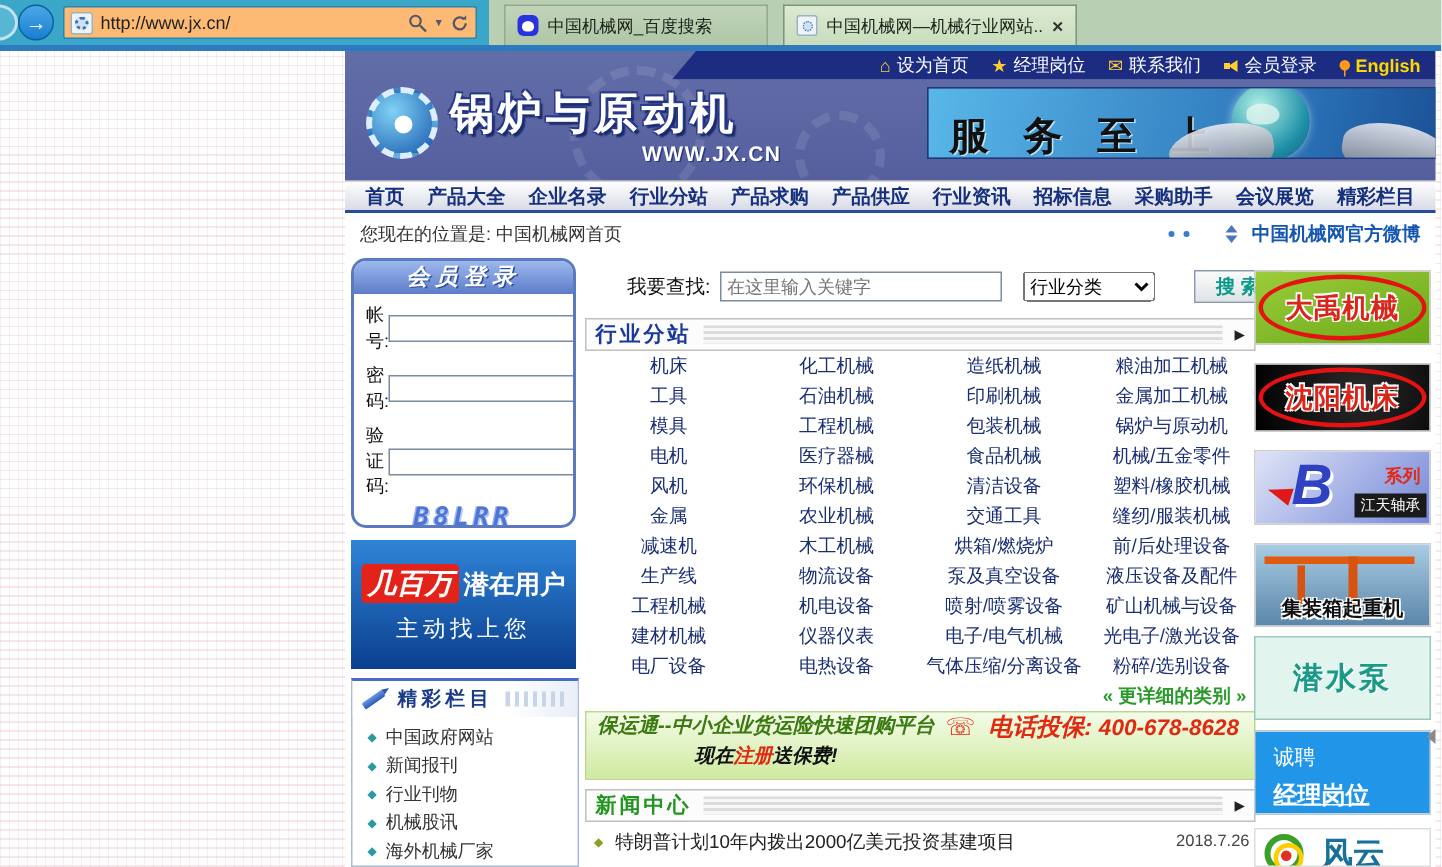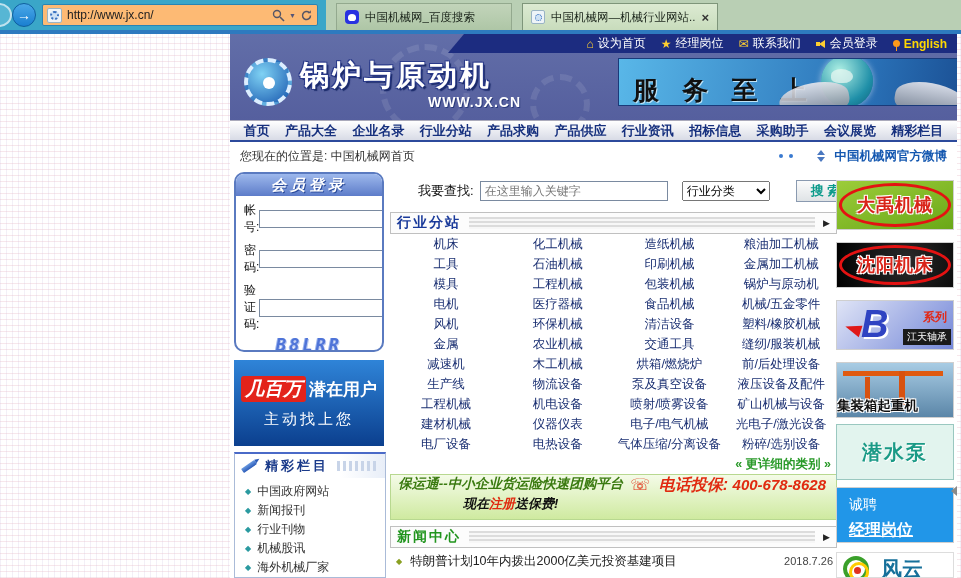--- a/index.html
+++ b/index.html
@@ -138,21 +138,21 @@
     text-shadow:-1px -1px 0 #fff,1px -1px 0 #fff,-1px 1px 0 #fff,1px 1px 0 #fff; }
   .ad-jt { top:132px; height:50px; background:linear-gradient(135deg,#dfe4f6,#7487d8); }
   .ad-jt .bigb { position:absolute; left:24px; top:2px; font-size:38px; font-weight:bold; font-style:italic; color:#2f43c2; text-shadow:2px 2px 0 #fff; }
   .ad-jt .series { position:absolute; right:6px; top:8px; font-size:12px; font-weight:bold; color:#e02a1a; }
   .ad-jt .brand { position:absolute; right:2px; bottom:4px; background:#1a1a1a; color:#fff; font-size:10px; padding:1px 4px; }
   .ad-jt .rarrow { position:absolute; left:8px; top:22px; width:0; height:0; border-right:16px solid #e01818; border-top:6px solid transparent; border-bottom:6px solid transparent; transform:rotate(18deg); }
   .ad-crane { top:194px; height:56px; background:linear-gradient(180deg,#a8cce4,#5b86a8); }
   .crane-boom { position:absolute; left:6px; top:8px; width:100px; height:5px; background:#e05a10; }
   .crane-mast { position:absolute; left:62px; top:8px; width:6px; height:34px; background:#d85210; }
   .crane-leg { position:absolute; left:28px; top:14px; width:5px; height:26px; background:#d85210; }
-  .ad-crane .ad-cap { position:absolute; bottom:2px; width:100%; font-size:13.5px; font-weight:bold; color:#111;
+  .ad-crane .ad-cap { position:absolute; bottom:2px; width:100%; text-align:center; font-size:13.5px; font-weight:bold; color:#111;
     text-shadow:-1px -1px 0 #fff,1px -1px 0 #fff,-1px 1px 0 #fff,1px 1px 0 #fff; }
   .ad-pump { top:256px; height:56px; background:#e2f4ee; border:1px solid #9ac8c0; }
   .ad-pump .ptxt { position:absolute; width:100%; top:50%; transform:translateY(-50%); text-align:center; font-size:20px; font-weight:bold; color:#1a9a86; letter-spacing:2px; text-shadow:1px 1px 0 #fff; }
   .ad-hire { top:319px; height:56px; background:#2196e8; color:#fff; padding:8px 0 0 12px; }
   .ad-hire .h1 { font-size:14px; }
   .ad-hire .h2 { font-size:16px; font-weight:bold; text-decoration:underline; margin-top:6px; display:inline-block; color:#fff; }
   .ad-fy { top:384px; height:26px; background:#fff; border:1px solid #ddd; }
   .fy-ring { position:absolute; left:6px; top:3px; width:26px; height:26px; border:4px solid #3aa02a; border-radius:50%; }
   .fy-ring::before { content:""; position:absolute; left:2px; top:2px; width:14px; height:14px; border:3px solid #ffcc00; border-radius:50%; }
   .fy-ring::after { content:""; position:absolute; left:7px; top:7px; width:7px; height:7px; background:#e03020; border-radius:50%; }

